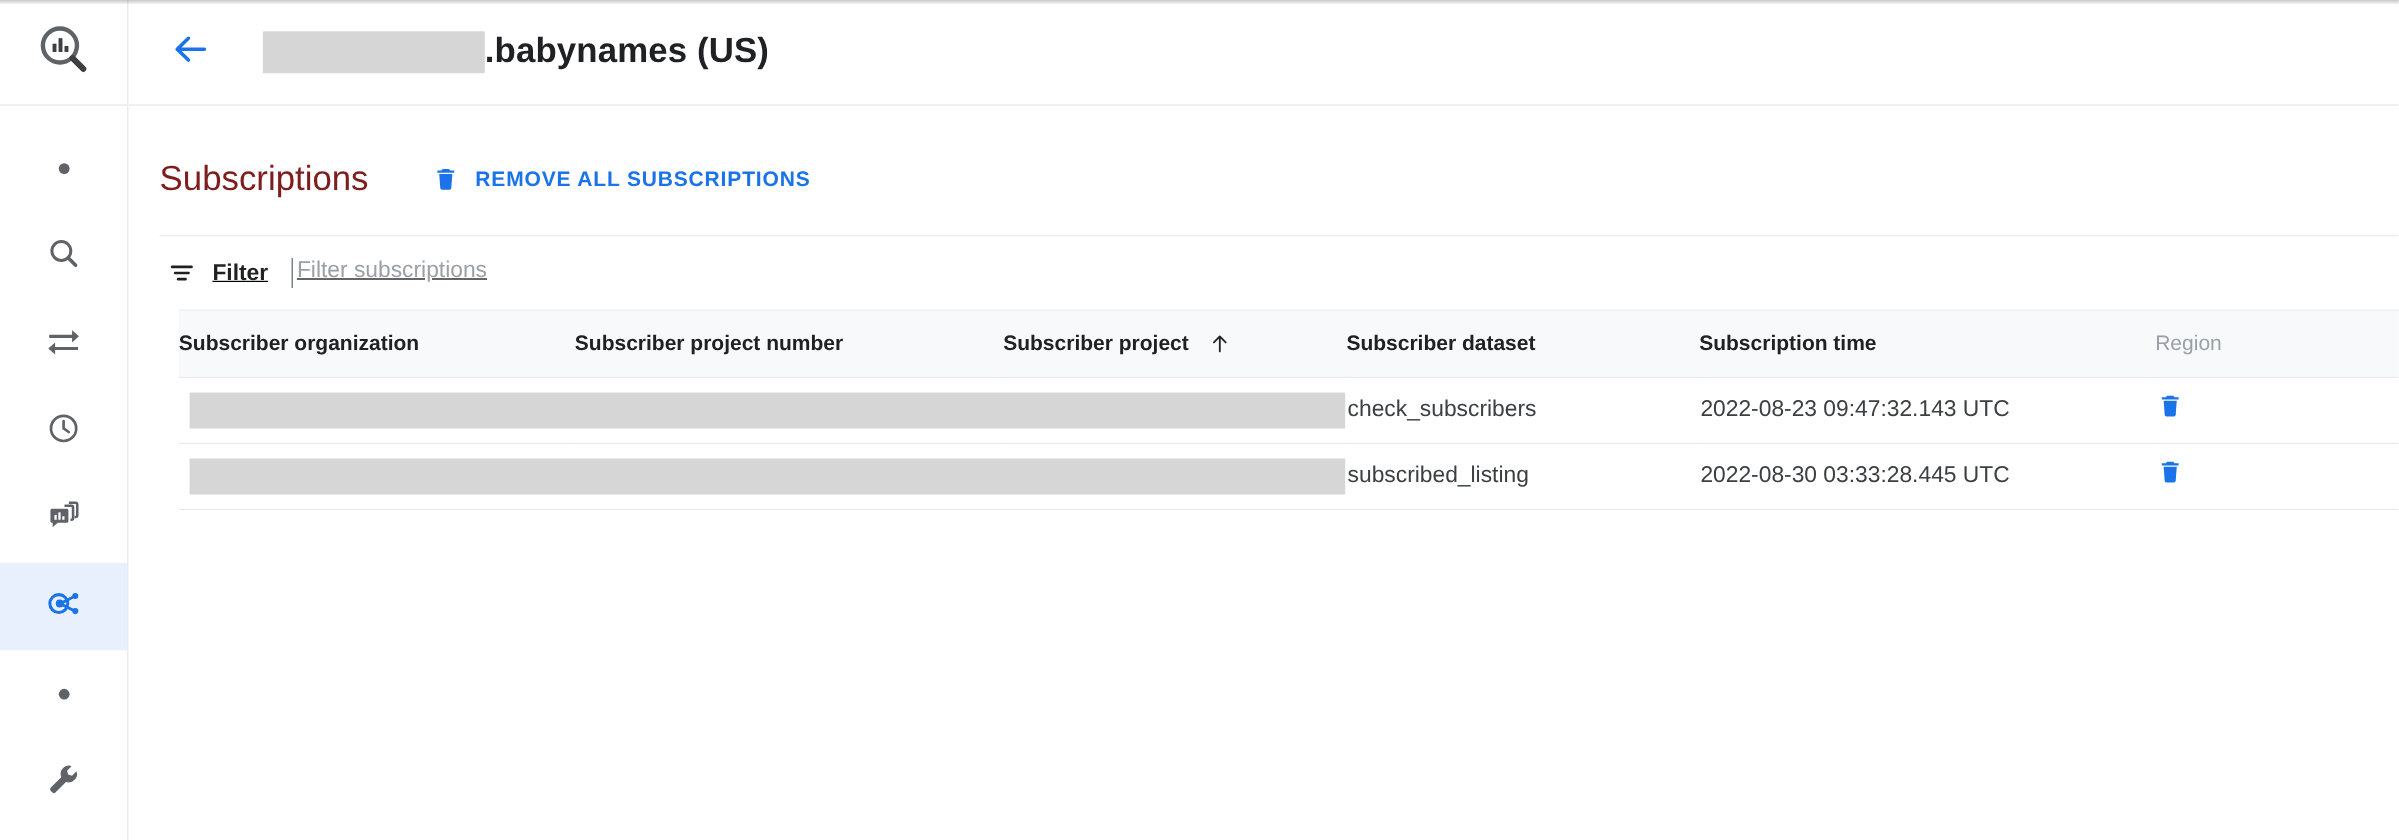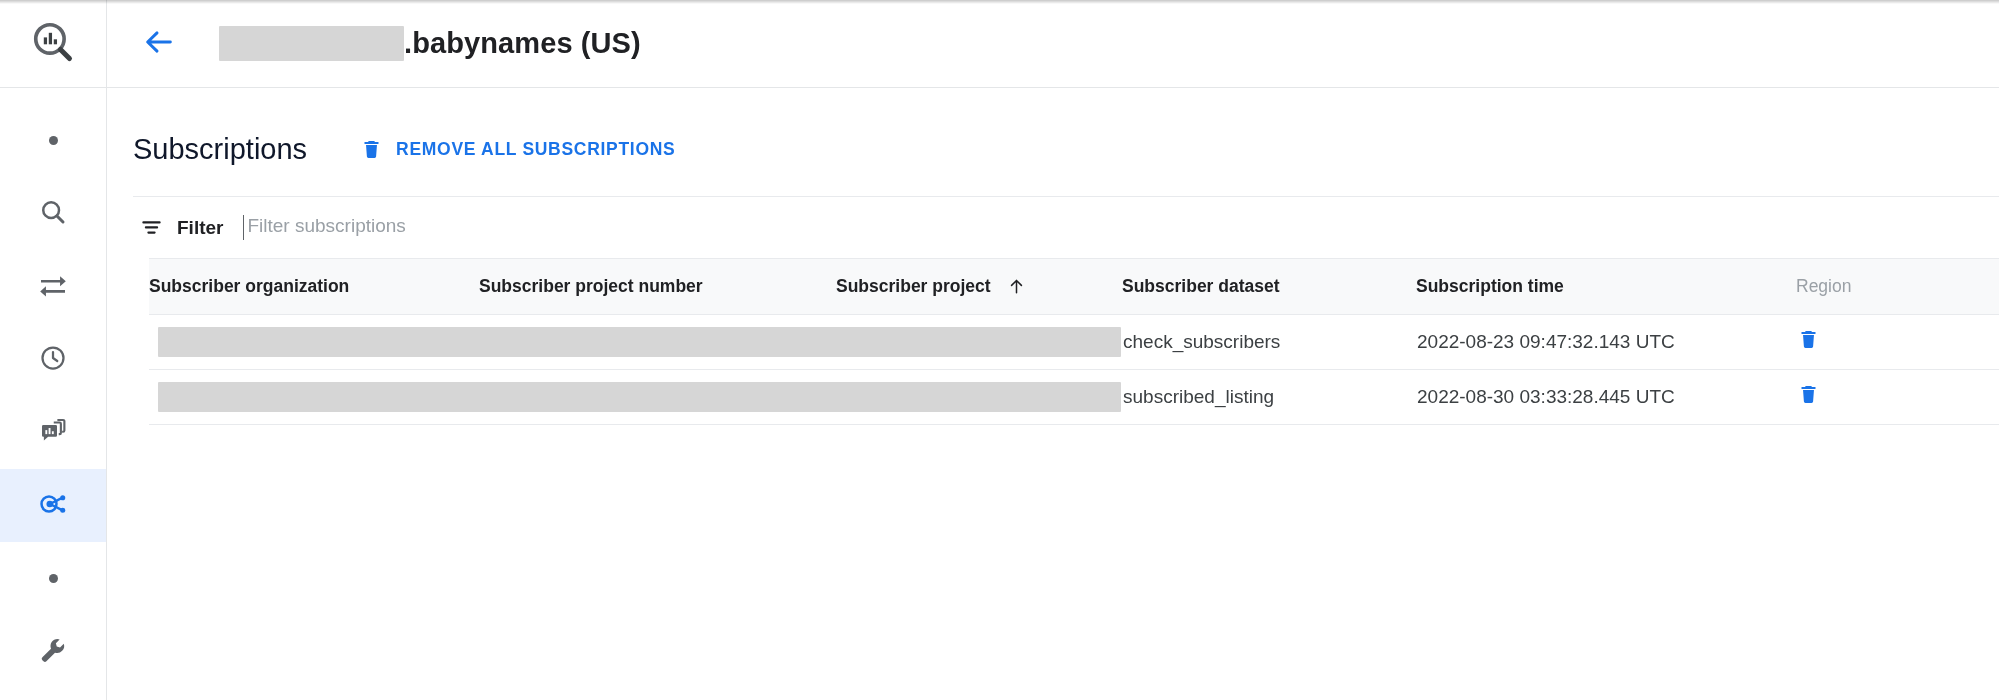--- a/index.html
+++ b/index.html
@@ -135,21 +135,21 @@
 
   
   .subs-head {
     display: flex;
     align-items: center;
     margin-top: 45px;
     margin-left: 26px;
   }
   .subs-title {
     font-size: 29px;
-    color: #0f172a;
+    color: #7f1d1d;
     font-weight: 400;
   }
   .remove-all {
     display: flex;
     align-items: center;
     margin-left: 53px;
     color: #1a73e8;
     font-size: 17.5px;
     font-weight: bold;
     letter-spacing: .7px;
@@ -160,20 +160,21 @@
 
   
   .filter-bar {
     margin-top: 30px;
     margin-left: 26px;
     height: 62px;
     display: flex;
     align-items: center;
     border-top: 1px solid #e8eaed;
     padding-left: 6px;
+    text-decoration: underline;
   }
   .filter-icon { display: flex; margin-right: 13px; color: #202124; }
   .filter-label {
     font-size: 19px;
     font-weight: bold;
     color: #202124;
     margin-right: 20px;
   }
   .filter-input-wrap {
     display: flex;

